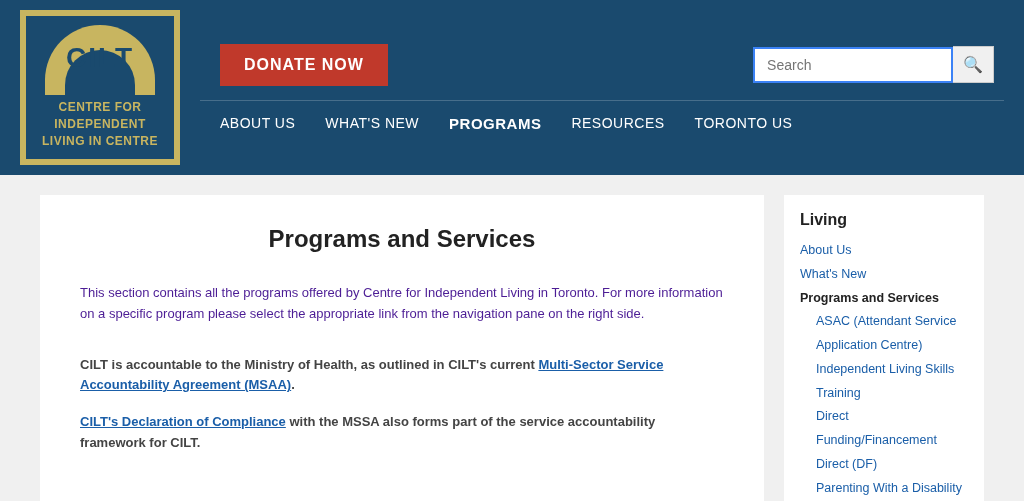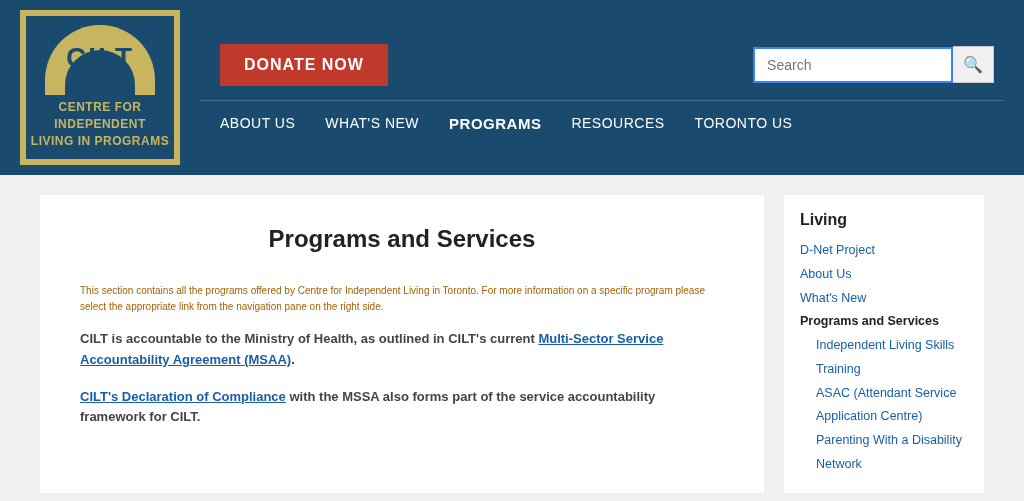--- a/index.html
+++ b/index.html
@@ -149,24 +149,24 @@
     }
 
     .page-title {
       font-size: 24px;
       font-weight: bold;
       margin-bottom: 30px;
       text-align: center;
       color: #222;
     }
     .intro-text {
-      font-size: 10px;
-      color: #a16207;
+      font-size: 13px;
+      color: #4c1d95;
       line-height: 1.6;
-      margin-bottom: 14px;
+      margin-bottom: 30px;
     }
     .section-heading {
       font-size: 18px;
       color: #333;
       margin-bottom: 14px;
       font-weight: normal;
     }
     .body-text {
       font-size: 13px;
       color: #444;
@@ -216,21 +216,21 @@
 <body>
 
 <div class="header">
   <div class="logo-container">
     <div class="logo-arch">
       <div class="logo-arch-inner"></div>
       <span class="logo-cilt-text">CILT</span>
     </div>
     <div class="logo-subtitle">
       <span>CENTRE FOR INDEPENDENT</span><br>
-      <span>LIVING IN PROGRAMS</span>
+      <span>LIVING IN CENTRE</span>
     </div>
   </div>
 
   <div class="header-right">
     <div class="header-top">
       <button class="donate-btn">DONATE NOW</button>
       <div class="search-bar">
         <input class="search-input" type="text" placeholder="Search" style="">
         <button class="search-btn">🔍</button>
       </div>
@@ -255,23 +255,23 @@
     </p>
     <br>
     <p class="body-text">
       <a href="#">CILT's Declaration of Compliance</a><span> with the MSSA also forms part of the service accountability framework for CILT.</span>
     </p>
   </div>
 
   <div class="sidebar">
     <div class="sidebar-box">
       <div class="sidebar-title">Living</div>
-      <a class="sidebar-link">D-Net Project</a>
       <a class="sidebar-link">About Us</a>
       <a class="sidebar-link">What's New</a>
       <a class="sidebar-link active">Programs and Services</a>
+      <a class="sidebar-link indent">ASAC (Attendant Service Application Centre)</a>
       <a class="sidebar-link indent">Independent Living Skills Training</a>
-      <a class="sidebar-link indent">ASAC (Attendant Service Application Centre)</a>
+      <a class="sidebar-link indent">Direct Funding/Financement Direct (DF)</a>
       <a class="sidebar-link indent">Parenting With a Disability Network</a>
 
     </div>
   </div>
 </div>
 
 </body></html>

